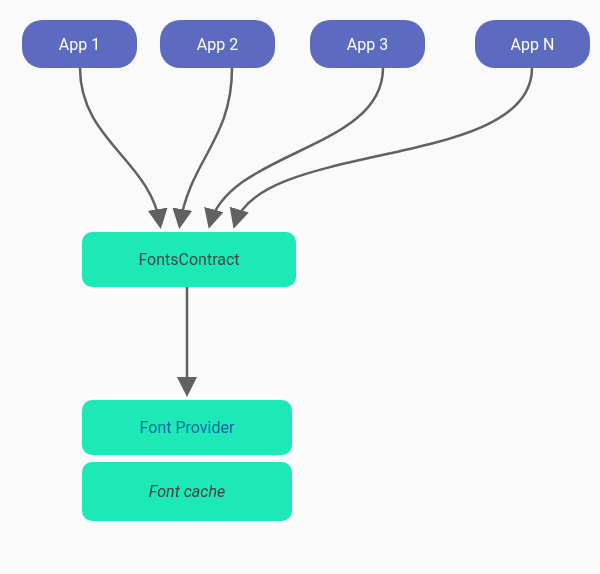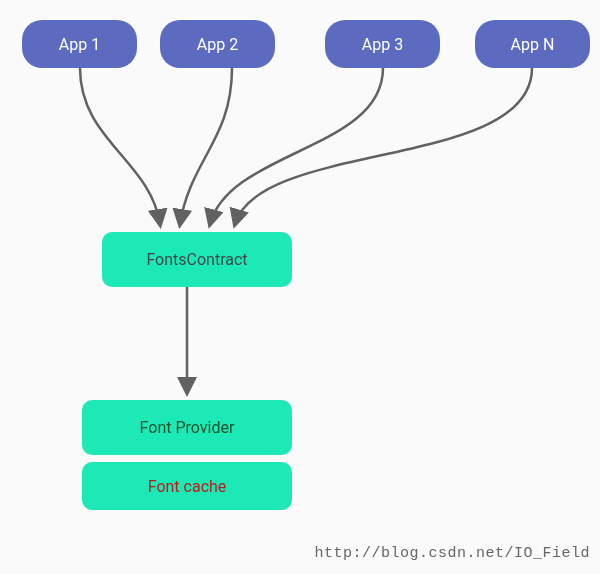--- a/index.html
+++ b/index.html
@@ -27,46 +27,46 @@
     }
     .app-box {
       background: #5c6bc0;
       width: 115px;
       height: 48px;
       top: 20px;
       border-radius: 20px;
     }
     .app1 { left: 22px; }
     .app2 { left: 160px; }
-    .app3 { left: 325px; }
+    .app3 { left: 310px; }
     .appn { left: 475px; align-items: center; }
     .contract-box {
       background: #1de9b6;
       color: #3a4a4a;
-      width: 190px;
+      width: 214px;
       height: 55px;
       top: 232px;
       left: 82px;
-      margin-left: 20px;
     }
     .provider-box {
       background: #1de9b6;
-      color: #14532d;
+      color: #0369a1;
       width: 210px;
       height: 55px;
       top: 400px;
       left: 82px;
     }
     .cache-box {
       background: #1de9b6;
-      color: #b91c1c;
+      color: #404040;
       width: 210px;
-      height: 48px;
+      height: 59px;
       top: 462px;
       left: 82px;
+      font-style: italic;
     }
     svg.arrows {
       position: absolute;
       top: 0; left: 0;
       width: 600px; height: 574px;
       pointer-events: none;
     }
     .watermark {
       position: absolute;
       bottom: 12px;
@@ -118,14 +118,13 @@
   </div>
 
   <div class="box provider-box">
     <span>Font Provider</span>
   </div>
 
   <div class="box cache-box">
     <span>Font cache</span>
   </div>
 
-  <div class="watermark">http://blog.csdn.net/IO_Field</div>
 </div>
 
 </body></html>

